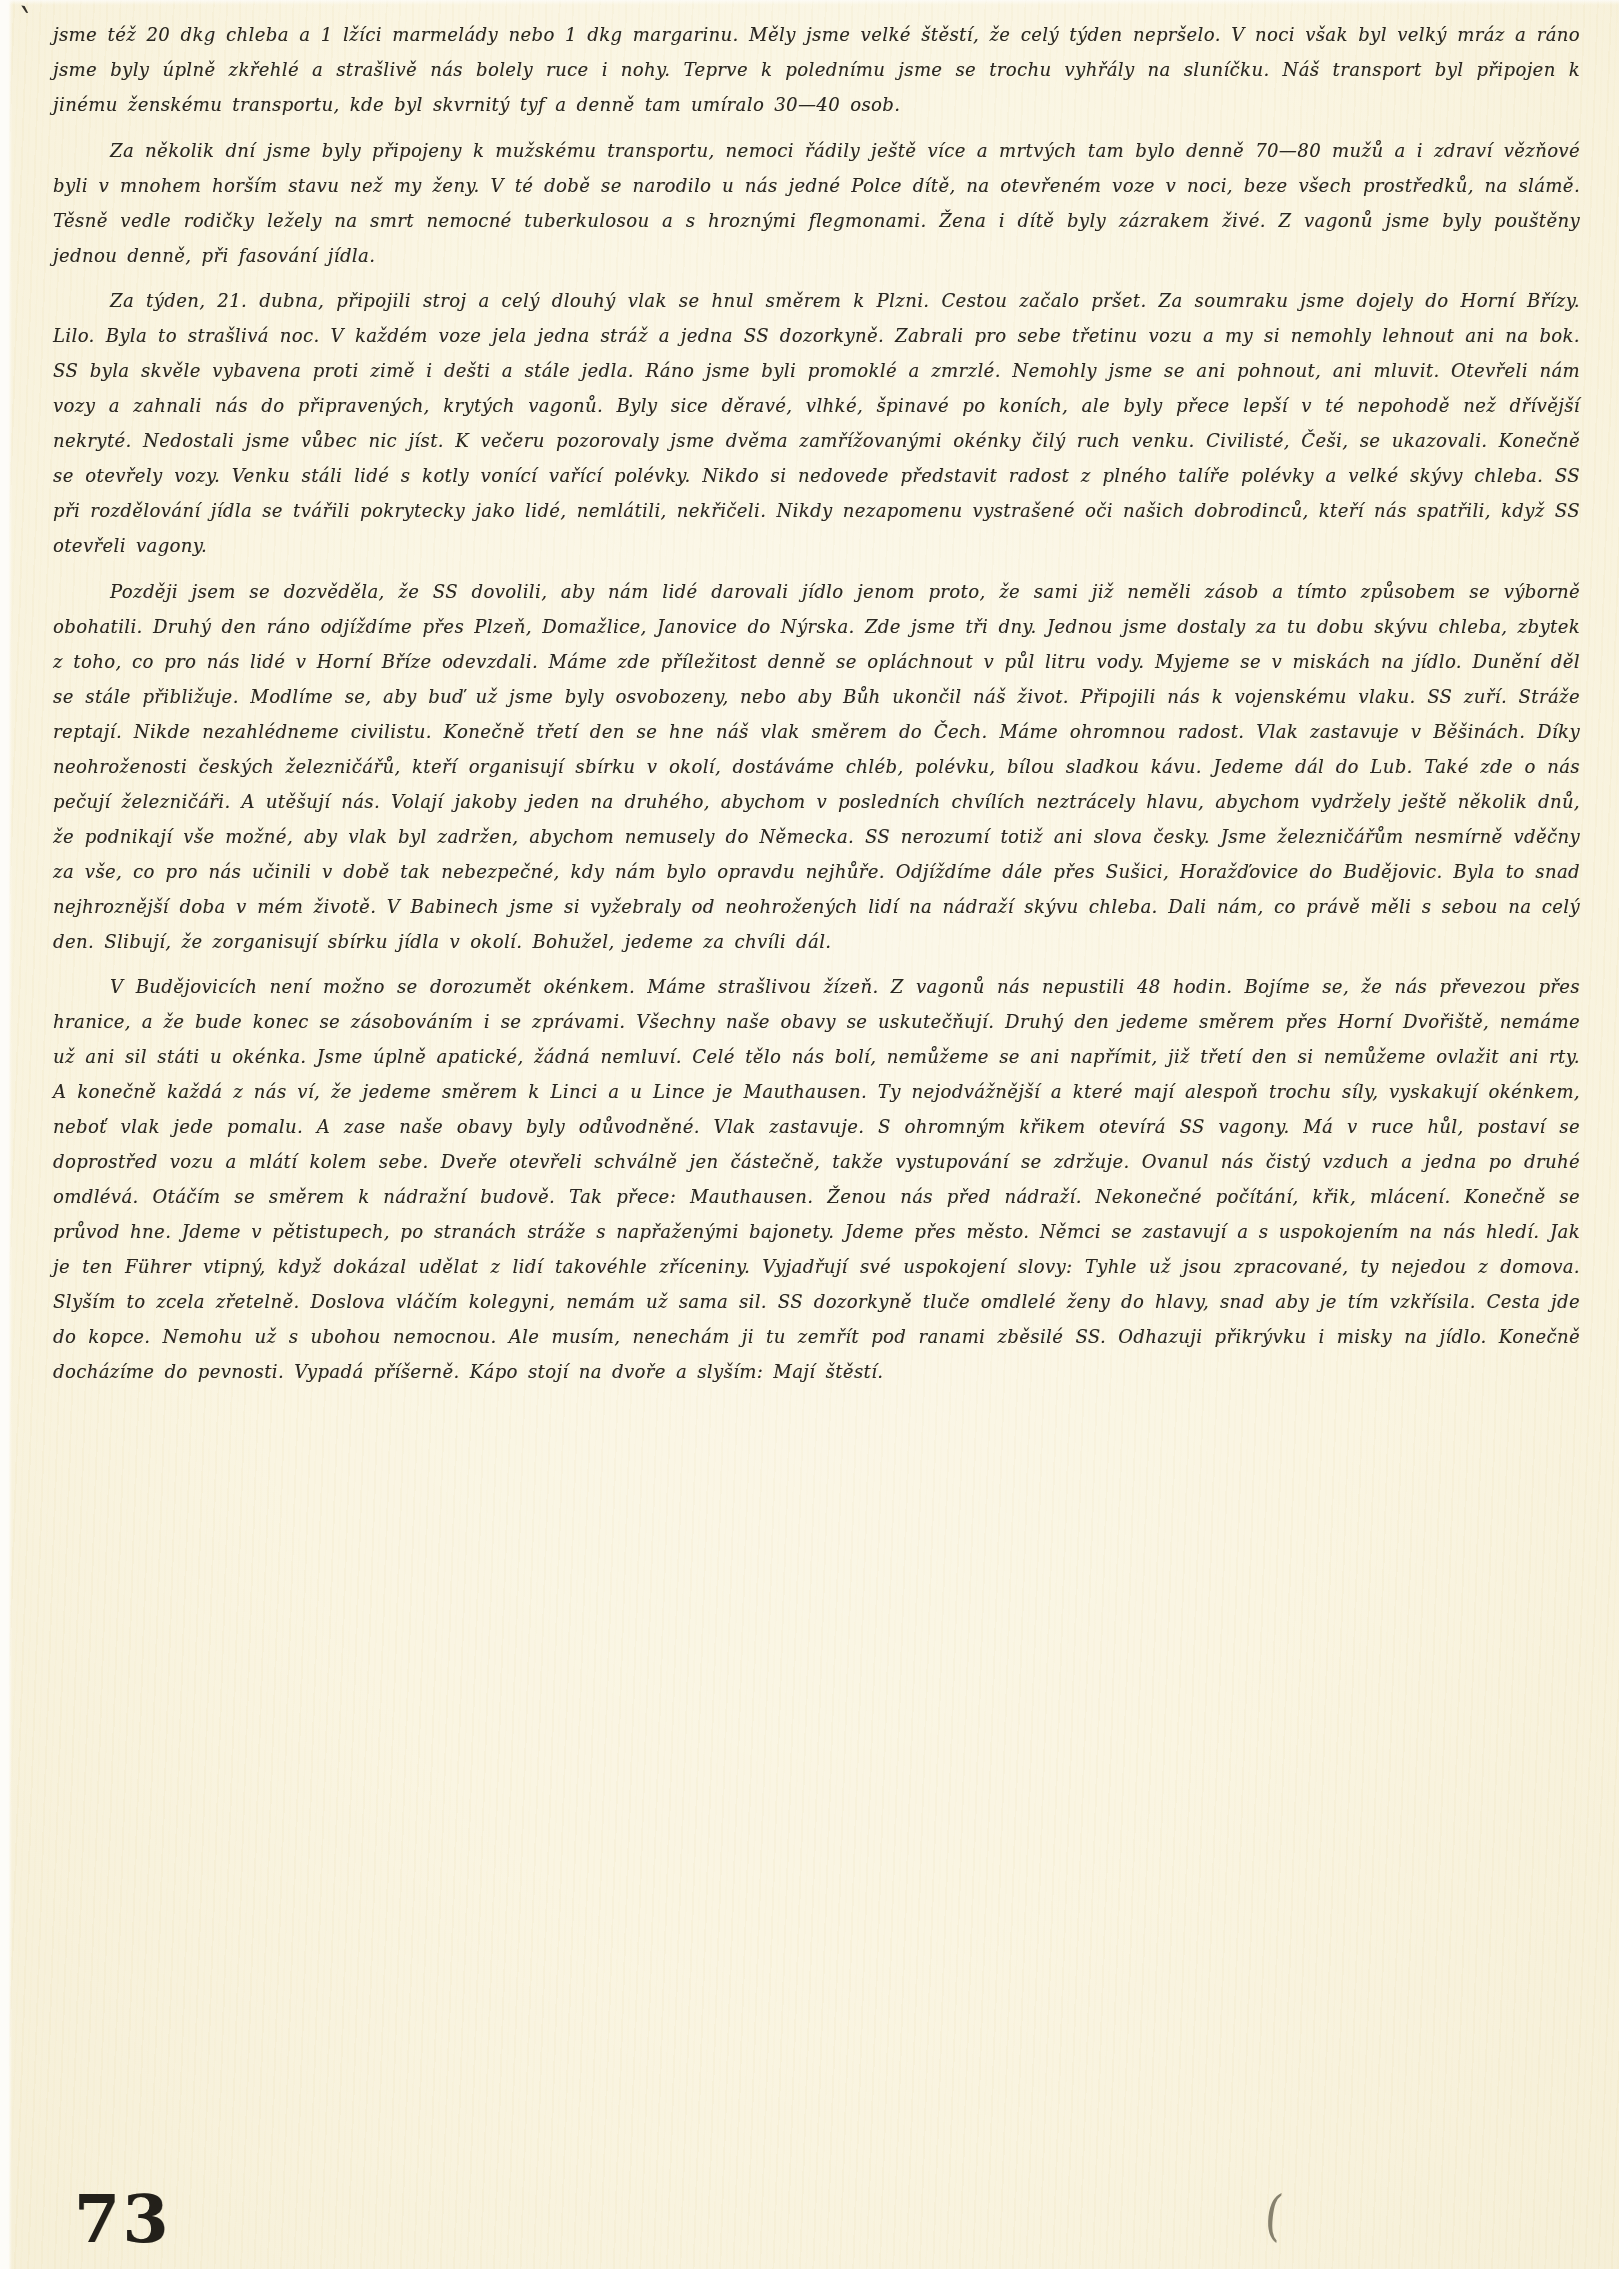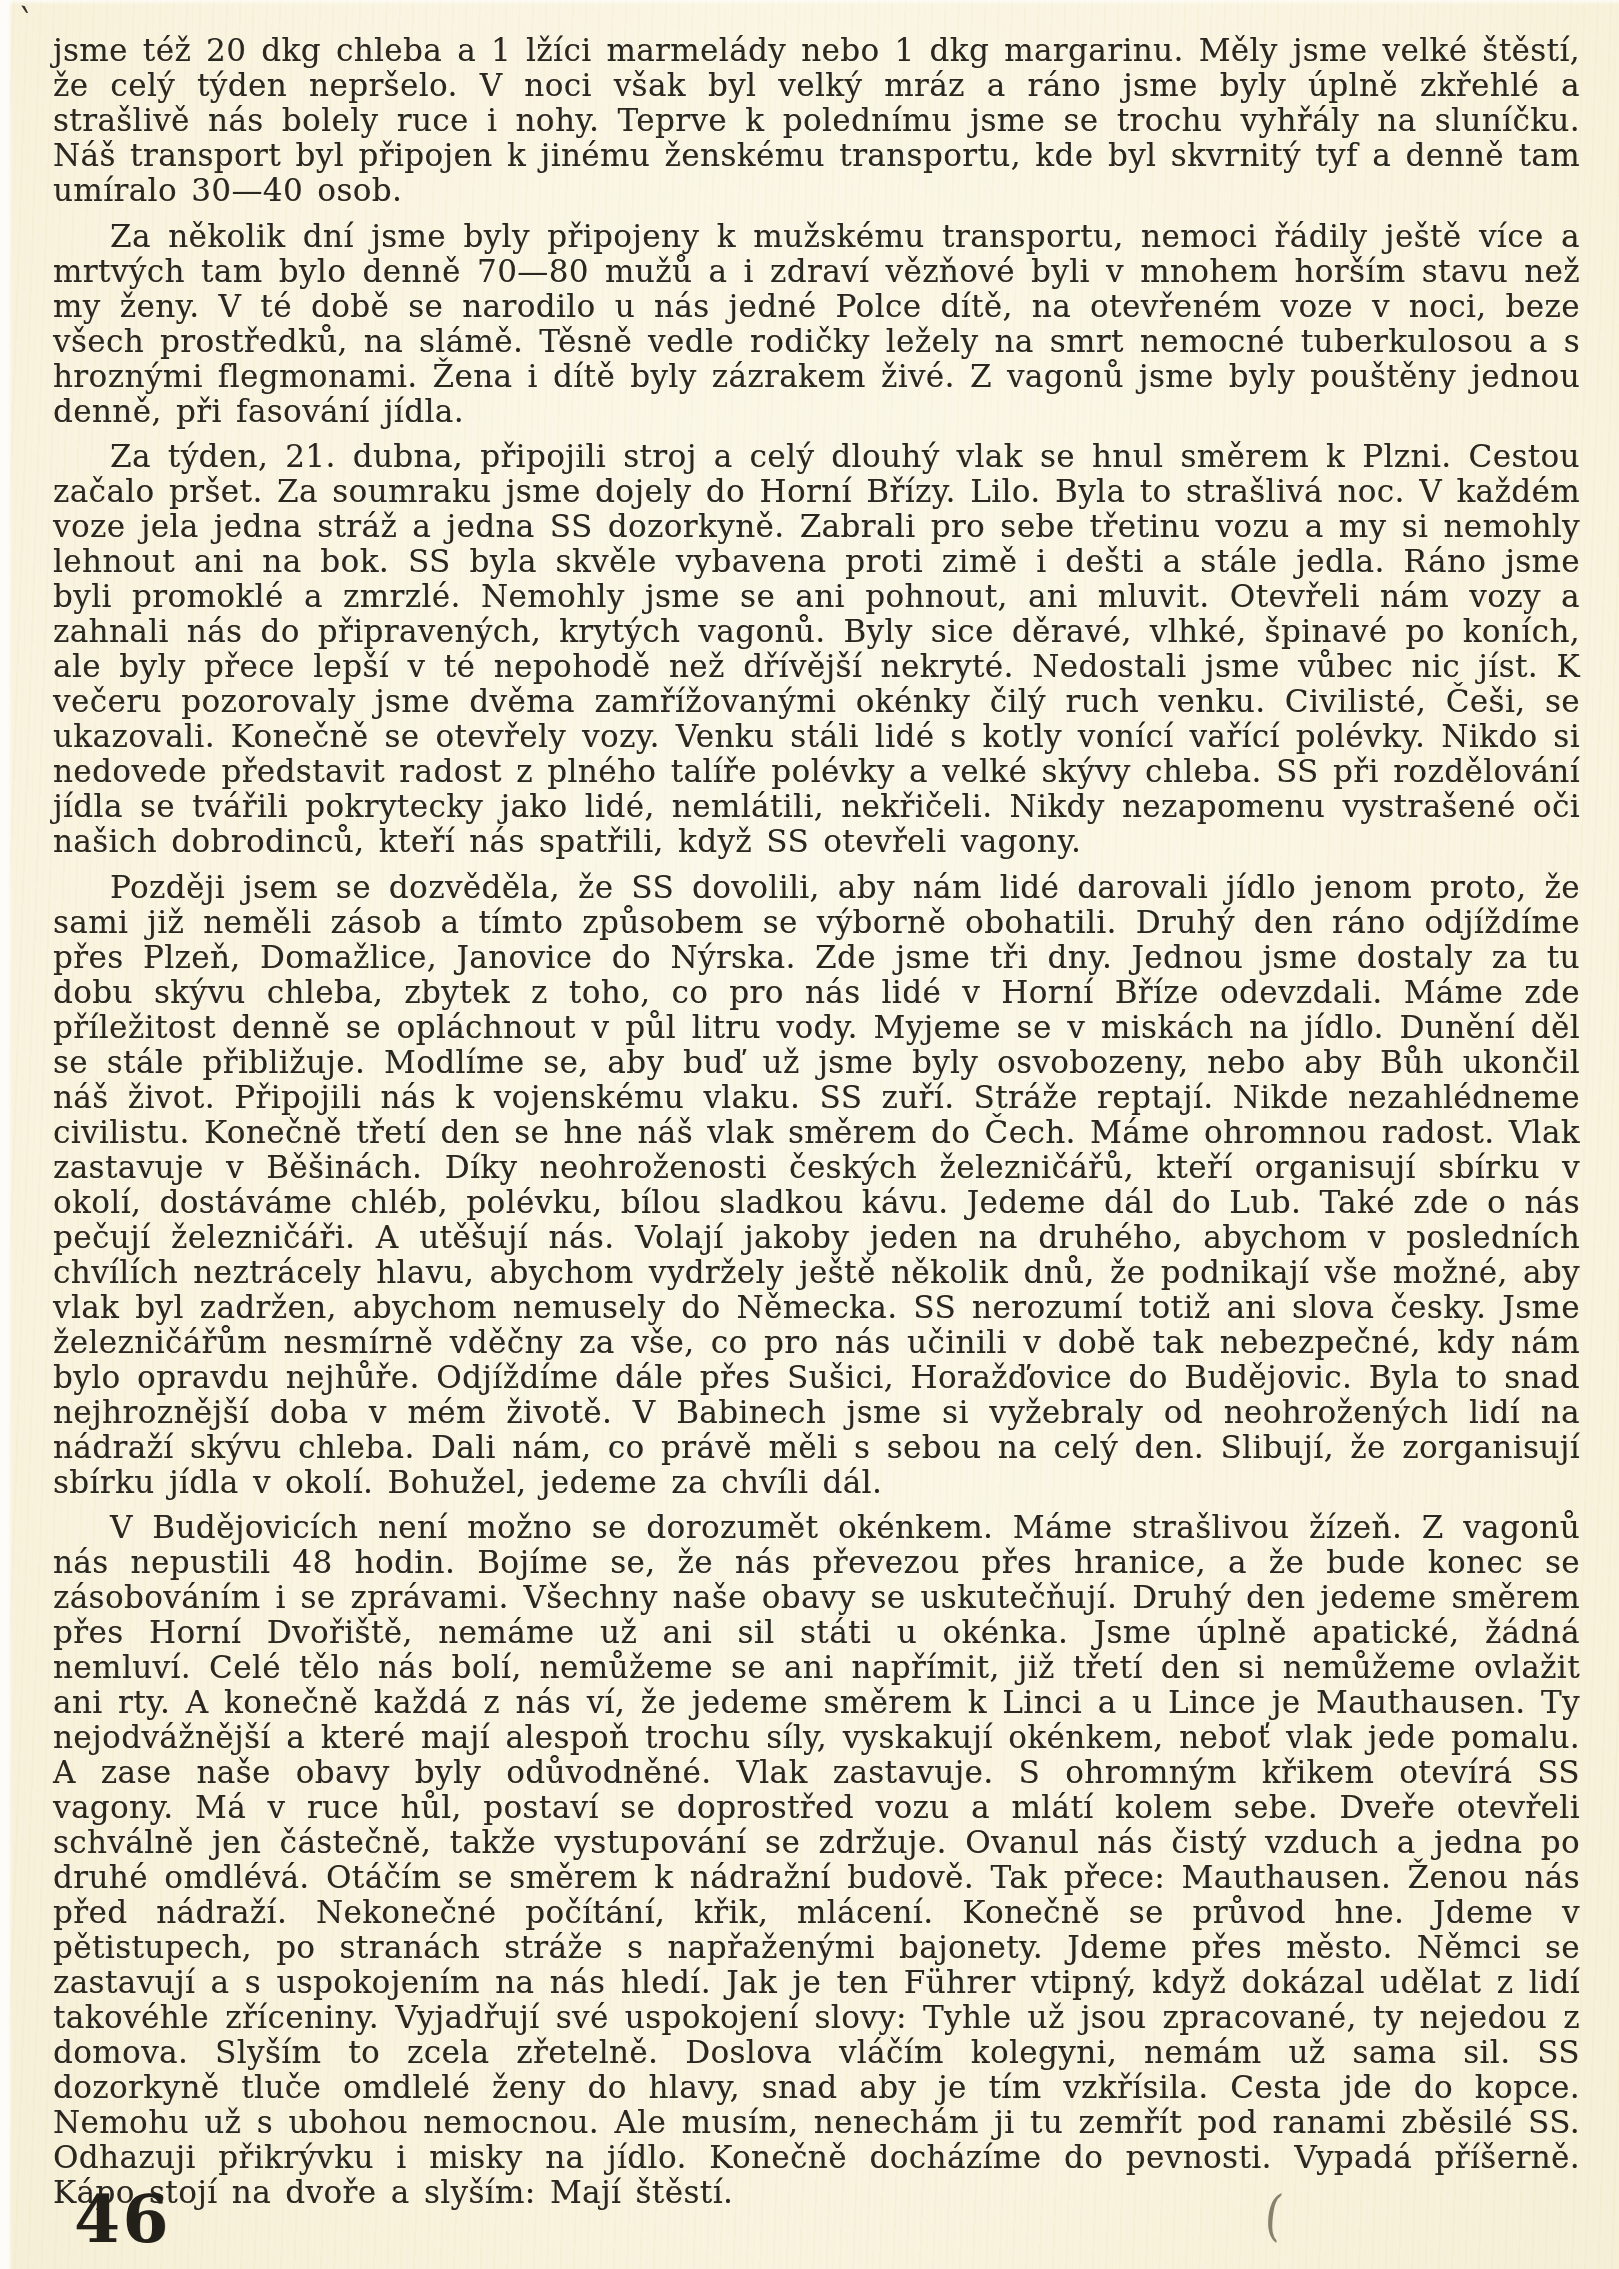--- a/index.html
+++ b/index.html
@@ -36,28 +36,29 @@
   .scan-edge-top {
     position: absolute;
     left: 0; top: 0;
     width: 100%; height: 5.3px;
     background: linear-gradient(180deg, rgba(253,252,248,0.85) 0%, rgba(253,252,248,0) 100%);
   }
   .text-block {
     position: absolute;
     left: 53px;
     right: 39px;
-    top: 33px;
+    top: 17px;
     color: #2a2721;
-    font-size: 31px;
+    font-size: 18px;
     line-height: 35px;
     letter-spacing: 0.4px;
     word-spacing: 4px;
     text-align: justify;
     text-shadow: 0.3px 0.3px 0 rgba(42,38,30,0.32);
+    font-style: italic;
   }
   .text-block p {
     margin: 0 0 10.6px 0;
     text-indent: 57px;
   }
   .text-block p.no-indent {
     text-indent: 0;
   }
   .page-number {
     position: absolute;
@@ -98,17 +99,17 @@
   <span class="stray-tick">`</span>
 
   <div class="text-block">
     <p class="no-indent">jsme též 20 dkg chleba a 1 lžíci marmelády nebo 1 dkg margarinu. Měly jsme velké štěstí, že celý týden nepršelo. V noci však byl velký mráz a ráno jsme byly úplně zkřehlé a strašlivě nás bolely ruce i nohy. Teprve k polednímu jsme se trochu vyhřály na sluníčku. Náš transport byl připojen k jinému ženskému transportu, kde byl skvrnitý tyf a denně tam umíralo 30—40 osob.</p>
     <p>Za několik dní jsme byly připojeny k mužskému transportu, nemoci řádily ještě více a mrtvých tam bylo denně 70—80 mužů a i zdraví vězňové byli v mnohem horším stavu než my ženy. V té době se narodilo u nás jedné Polce dítě, na otevřeném voze v noci, beze všech prostředků, na slámě. Těsně vedle rodičky ležely na smrt nemocné tuberkulosou a s hroznými flegmonami. Žena i dítě byly zázrakem živé. Z vagonů jsme byly pouštěny jednou denně, při fasování jídla.</p>
     <p>Za týden, 21. dubna, připojili stroj a celý dlouhý vlak se hnul směrem k Plzni. Cestou začalo pršet. Za soumraku jsme dojely do Horní Břízy. Lilo. Byla to strašlivá noc. V každém voze jela jedna stráž a jedna SS dozorkyně. Zabrali pro sebe třetinu vozu a my si nemohly lehnout ani na bok. SS byla skvěle vybavena proti zimě i dešti a stále jedla. Ráno jsme byli promoklé a zmrzlé. Nemohly jsme se ani pohnout, ani mluvit. Otevřeli nám vozy a zahnali nás do připravených, krytých vagonů. Byly sice děravé, vlhké, špinavé po koních, ale byly přece lepší v té nepohodě než dřívější nekryté. Nedostali jsme vůbec nic jíst. K večeru pozorovaly jsme dvěma zamřížovanými okénky čilý ruch venku. Civilisté, Češi, se ukazovali. Konečně se otevřely vozy. Venku stáli lidé s kotly vonící vařící polévky. Nikdo si nedovede představit radost z plného talíře polévky a velké skývy chleba. SS při rozdělování jídla se tvářili pokrytecky jako lidé, nemlátili, nekřičeli. Nikdy nezapomenu vystrašené oči našich dobrodinců, kteří nás spatřili, když SS otevřeli vagony.</p>
     <p>Později jsem se dozvěděla, že SS dovolili, aby nám lidé darovali jídlo jenom proto, že sami již neměli zásob a tímto způsobem se výborně obohatili. Druhý den ráno odjíždíme přes Plzeň, Domažlice, Janovice do Nýrska. Zde jsme tři dny. Jednou jsme dostaly za tu dobu skývu chleba, zbytek z toho, co pro nás lidé v Horní Bříze odevzdali. Máme zde příležitost denně se opláchnout v půl litru vody. Myjeme se v miskách na jídlo. Dunění děl se stále přibližuje. Modlíme se, aby buď už jsme byly osvobozeny, nebo aby Bůh ukončil náš život. Připojili nás k vojenskému vlaku. SS zuří. Stráže reptají. Nikde nezahlédneme civilistu. Konečně třetí den se hne náš vlak směrem do Čech. Máme ohromnou radost. Vlak zastavuje v Běšinách. Díky neohroženosti českých železničářů, kteří organisují sbírku v okolí, dostáváme chléb, polévku, bílou sladkou kávu. Jedeme dál do Lub. Také zde o nás pečují železničáři. A utěšují nás. Volají jakoby jeden na druhého, abychom v posledních chvílích neztrácely hlavu, abychom vydržely ještě několik dnů, že podnikají vše možné, aby vlak byl zadržen, abychom nemusely do Německa. SS nerozumí totiž ani slova česky. Jsme železničářům nesmírně vděčny za vše, co pro nás učinili v době tak nebezpečné, kdy nám bylo opravdu nejhůře. Odjíždíme dále přes Sušici, Horažďovice do Budějovic. Byla to snad nejhroznější doba v mém životě. V Babinech jsme si vyžebraly od neohrožených lidí na nádraží skývu chleba. Dali nám, co právě měli s sebou na celý den. Slibují, že zorganisují sbírku jídla v okolí. Bohužel, jedeme za chvíli dál.</p>
     <p>V Budějovicích není možno se dorozumět okénkem. Máme strašlivou žízeň. Z vagonů nás nepustili 48 hodin. Bojíme se, že nás převezou přes hranice, a že bude konec se zásobováním i se zprávami. Všechny naše obavy se uskutečňují. Druhý den jedeme směrem přes Horní Dvořiště, nemáme už ani sil státi u okénka. Jsme úplně apatické, žádná nemluví. Celé tělo nás bolí, nemůžeme se ani napřímit, již třetí den si nemůžeme ovlažit ani rty. A konečně každá z nás ví, že jedeme směrem k Linci a u Lince je Mauthausen. Ty nejodvážnější a které mají alespoň trochu síly, vyskakují okénkem, neboť vlak jede pomalu. A zase naše obavy byly odůvodněné. Vlak zastavuje. S ohromným křikem otevírá SS vagony. Má v ruce hůl, postaví se doprostřed vozu a mlátí kolem sebe. Dveře otevřeli schválně jen částečně, takže vystupování se zdržuje. Ovanul nás čistý vzduch a jedna po druhé omdlévá. Otáčím se směrem k nádražní budově. Tak přece: Mauthausen. Ženou nás před nádraží. Nekonečné počítání, křik, mlácení. Konečně se průvod hne. Jdeme v pětistupech, po stranách stráže s napřaženými bajonety. Jdeme přes město. Němci se zastavují a s uspokojením na nás hledí. Jak je ten Führer vtipný, když dokázal udělat z lidí takovéhle zříceniny. Vyjadřují své uspokojení slovy: Tyhle už jsou zpracované, ty nejedou z domova. Slyším to zcela zřetelně. Doslova vláčím kolegyni, nemám už sama sil. SS dozorkyně tluče omdlelé ženy do hlavy, snad aby je tím vzkřísila. Cesta jde do kopce. Nemohu už s ubohou nemocnou. Ale musím, nenechám ji tu zemřít pod ranami zběsilé SS. Odhazuji přikrývku i misky na jídlo. Konečně docházíme do pevnosti. Vypadá příšerně. Kápo stojí na dvoře a slyším: Mají štěstí.</p>
   </div>
 
-  <div class="page-number">46</div>
+  <div class="page-number">73</div>
 
   <span class="stray-curve">(</span>
 </div>
 
 
 </body></html>

